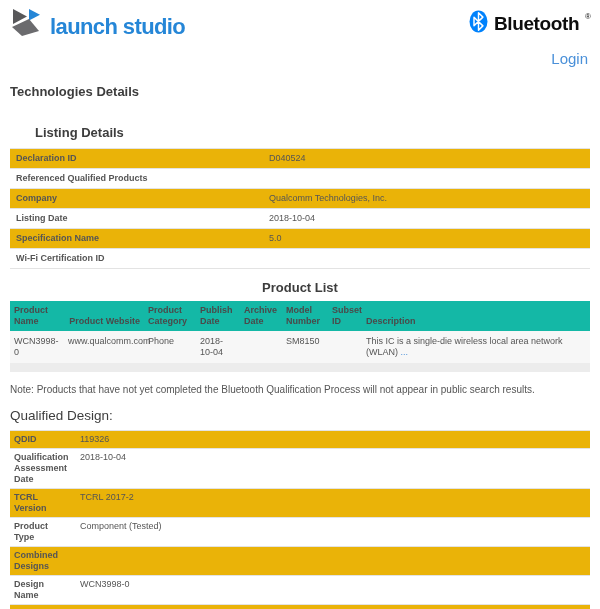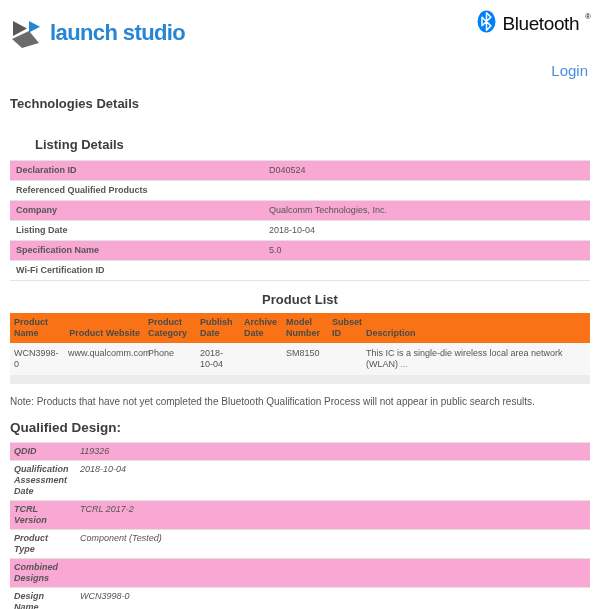--- a/index.html
+++ b/index.html
@@ -8,56 +8,56 @@
     background: #ffffff;
     font-family: "Liberation Sans", sans-serif;
     color: #555;
     overflow: hidden;
   }
   
   .header {
     display: flex; justify-content: space-between; align-items: flex-start;
     padding: 8px 10px 0 12px;
   }
-  .logo { display: flex; align-items: flex-start; gap: 6px; cursor: pointer; margin-top: 12px; }
+  .logo { display: flex; align-items: flex-end; gap: 6px; cursor: pointer; }
   .logo-text {
     color: #2586d7; font-size: 22px; font-weight: bold; letter-spacing: -0.6px;
   }
   .bt-brand { display: flex; align-items: center; gap: 5px; margin-top: 2px; cursor: pointer; }
-  .bt-text { font-size: 19px; font-weight: normal; color: #0d0d0d; letter-spacing: -0.4px; }
+  .bt-text { font-size: 19px; font-weight: bold; color: #0d0d0d; letter-spacing: -0.4px; }
   .bt-reg { font-size: 8px; vertical-align: top; color: #0d0d0d; position: relative; top: -7px; left: 1px; }
   .login-row { text-align: right; padding: 10px 12px 0 0; }
   .login-link { color: #4a90d9; font-size: 15px; text-decoration: none; cursor: pointer; }
 
   
   .h-main  { font-size: 13px;   font-weight: bold; color: #3d3d3d; margin: 16px 10px 0; }
   .h-sec   { font-size: 13px;   font-weight: bold; color: #3d3d3d; margin: 26px 10px 8px; padding-left: 25px; }
   .h-prod  { font-size: 13px;   font-weight: bold; color: #3d3d3d; margin: 11px 10px 6px; text-align: center; }
-  .h-qd    { font-size: 13.5px; font-weight: bold; color: #3d3d3d; margin: 12px 10px 7px; }
+  .h-qd    { font-size: 13.5px; font-weight: normal; color: #3d3d3d; margin: 12px 10px 7px; }
 
   
   table.kv {
     width: 580px; margin: 0 10px; border-collapse: collapse;
     font-size: 9px; line-height: 11px; color: #555;
   }
   table.kv td { padding: 4px 6px; border-bottom: 1px solid #e3e3e3; vertical-align: top; }
   table.kv tr:first-child td { border-top: 1px solid #e3e3e3; }
-  table.kv tr.stripe { background: #f9a8d4; padding-left: 43px; }
+  table.kv tr.stripe { background: #eab308; padding-left: 43px; }
   table.kv td.k { font-weight: bold; }
   table.listing td.k { width: 253px; }
-  table.qd td { padding: 3px 6px 3px 4px; font-style: italic; }
+  table.qd td { padding: 3px 6px 3px 4px; }
   table.qd td.k { width: 66px; }
 
   
   table.products {
     width: 580px; margin: 0 10px; border-collapse: collapse; table-layout: fixed;
     font-size: 9px; line-height: 11px; color: #555;
   }
   table.products th {
-    background: #f97316; text-align: left; font-weight: bold; color: #4a4a4a;
+    background: #14b8a6; text-align: left; font-weight: bold; color: #4a4a4a;
     padding: 4px; vertical-align: bottom;
   }
   table.products th.nowrap { white-space: nowrap; text-align: right; }
   table.products td { padding: 5px 4px; vertical-align: top; background: #f7f7f7; }
   table.products tr.spacer td { padding: 0; height: 9px; background: #ececec; }
   .more-link { color: #4a90d9; cursor: pointer; }
 
   .note { margin: 11px 10px; font-size: 10px; line-height: 13px; color: #555; }
 </style>
 </head>

